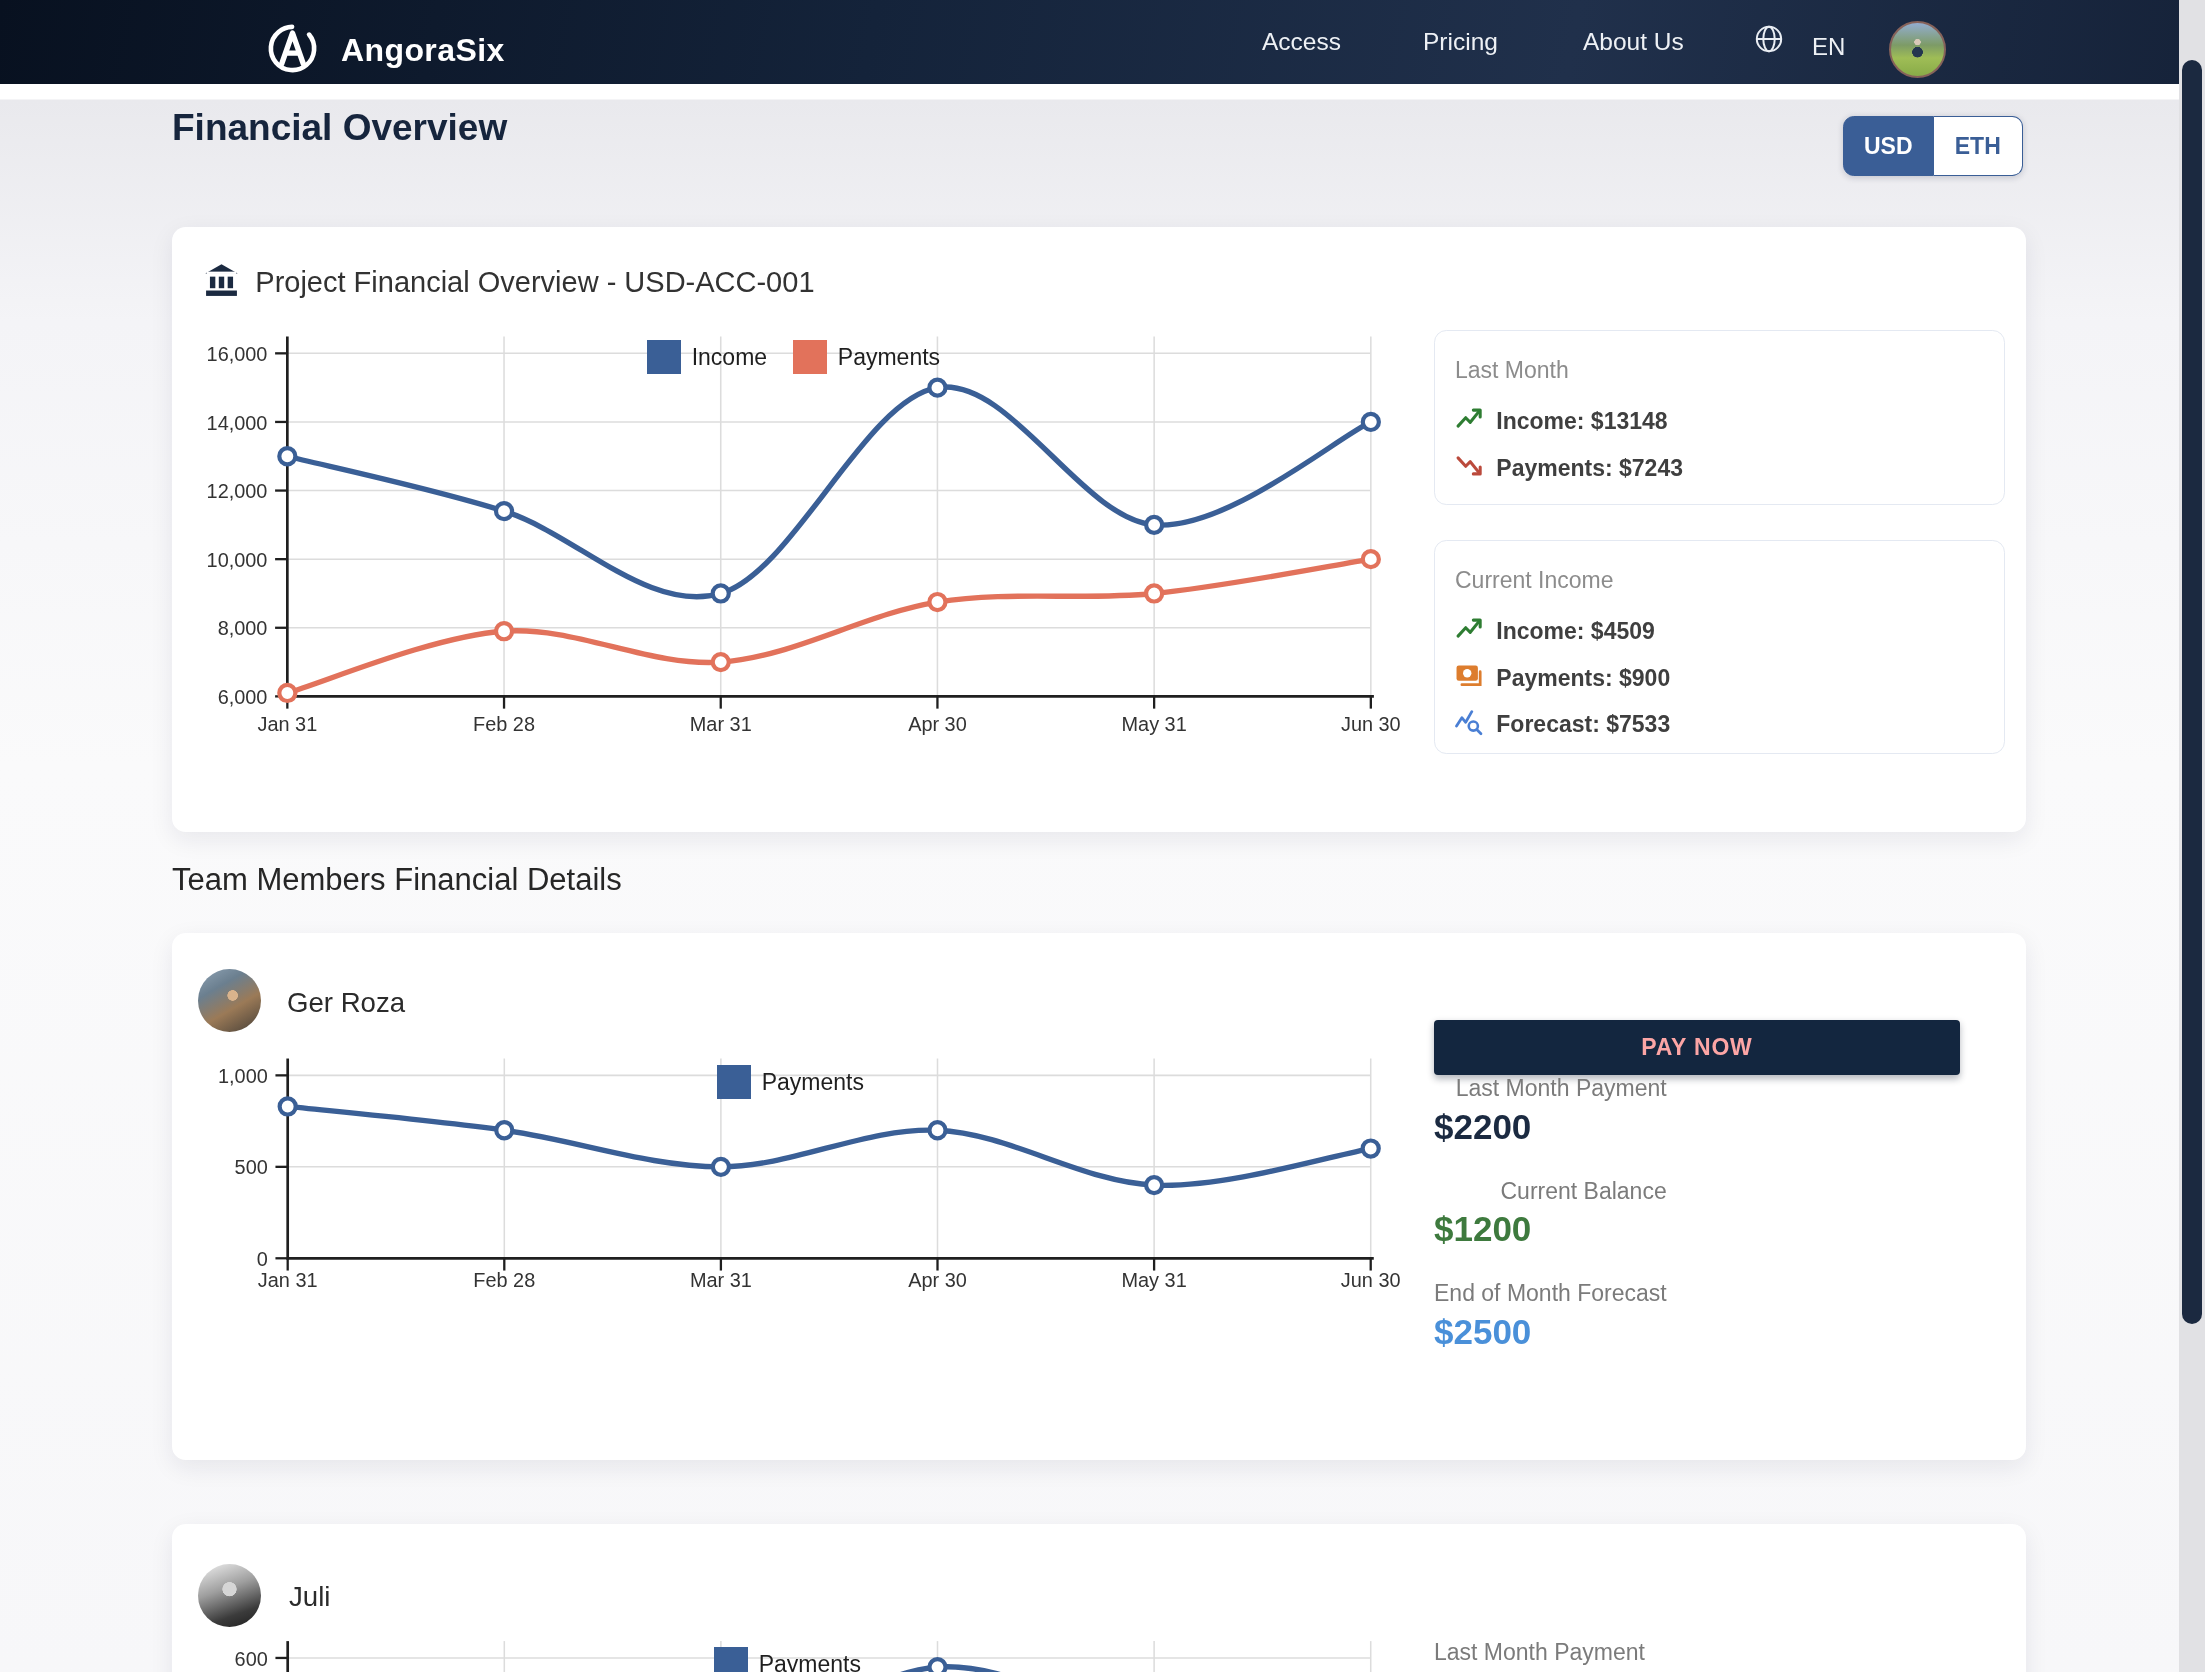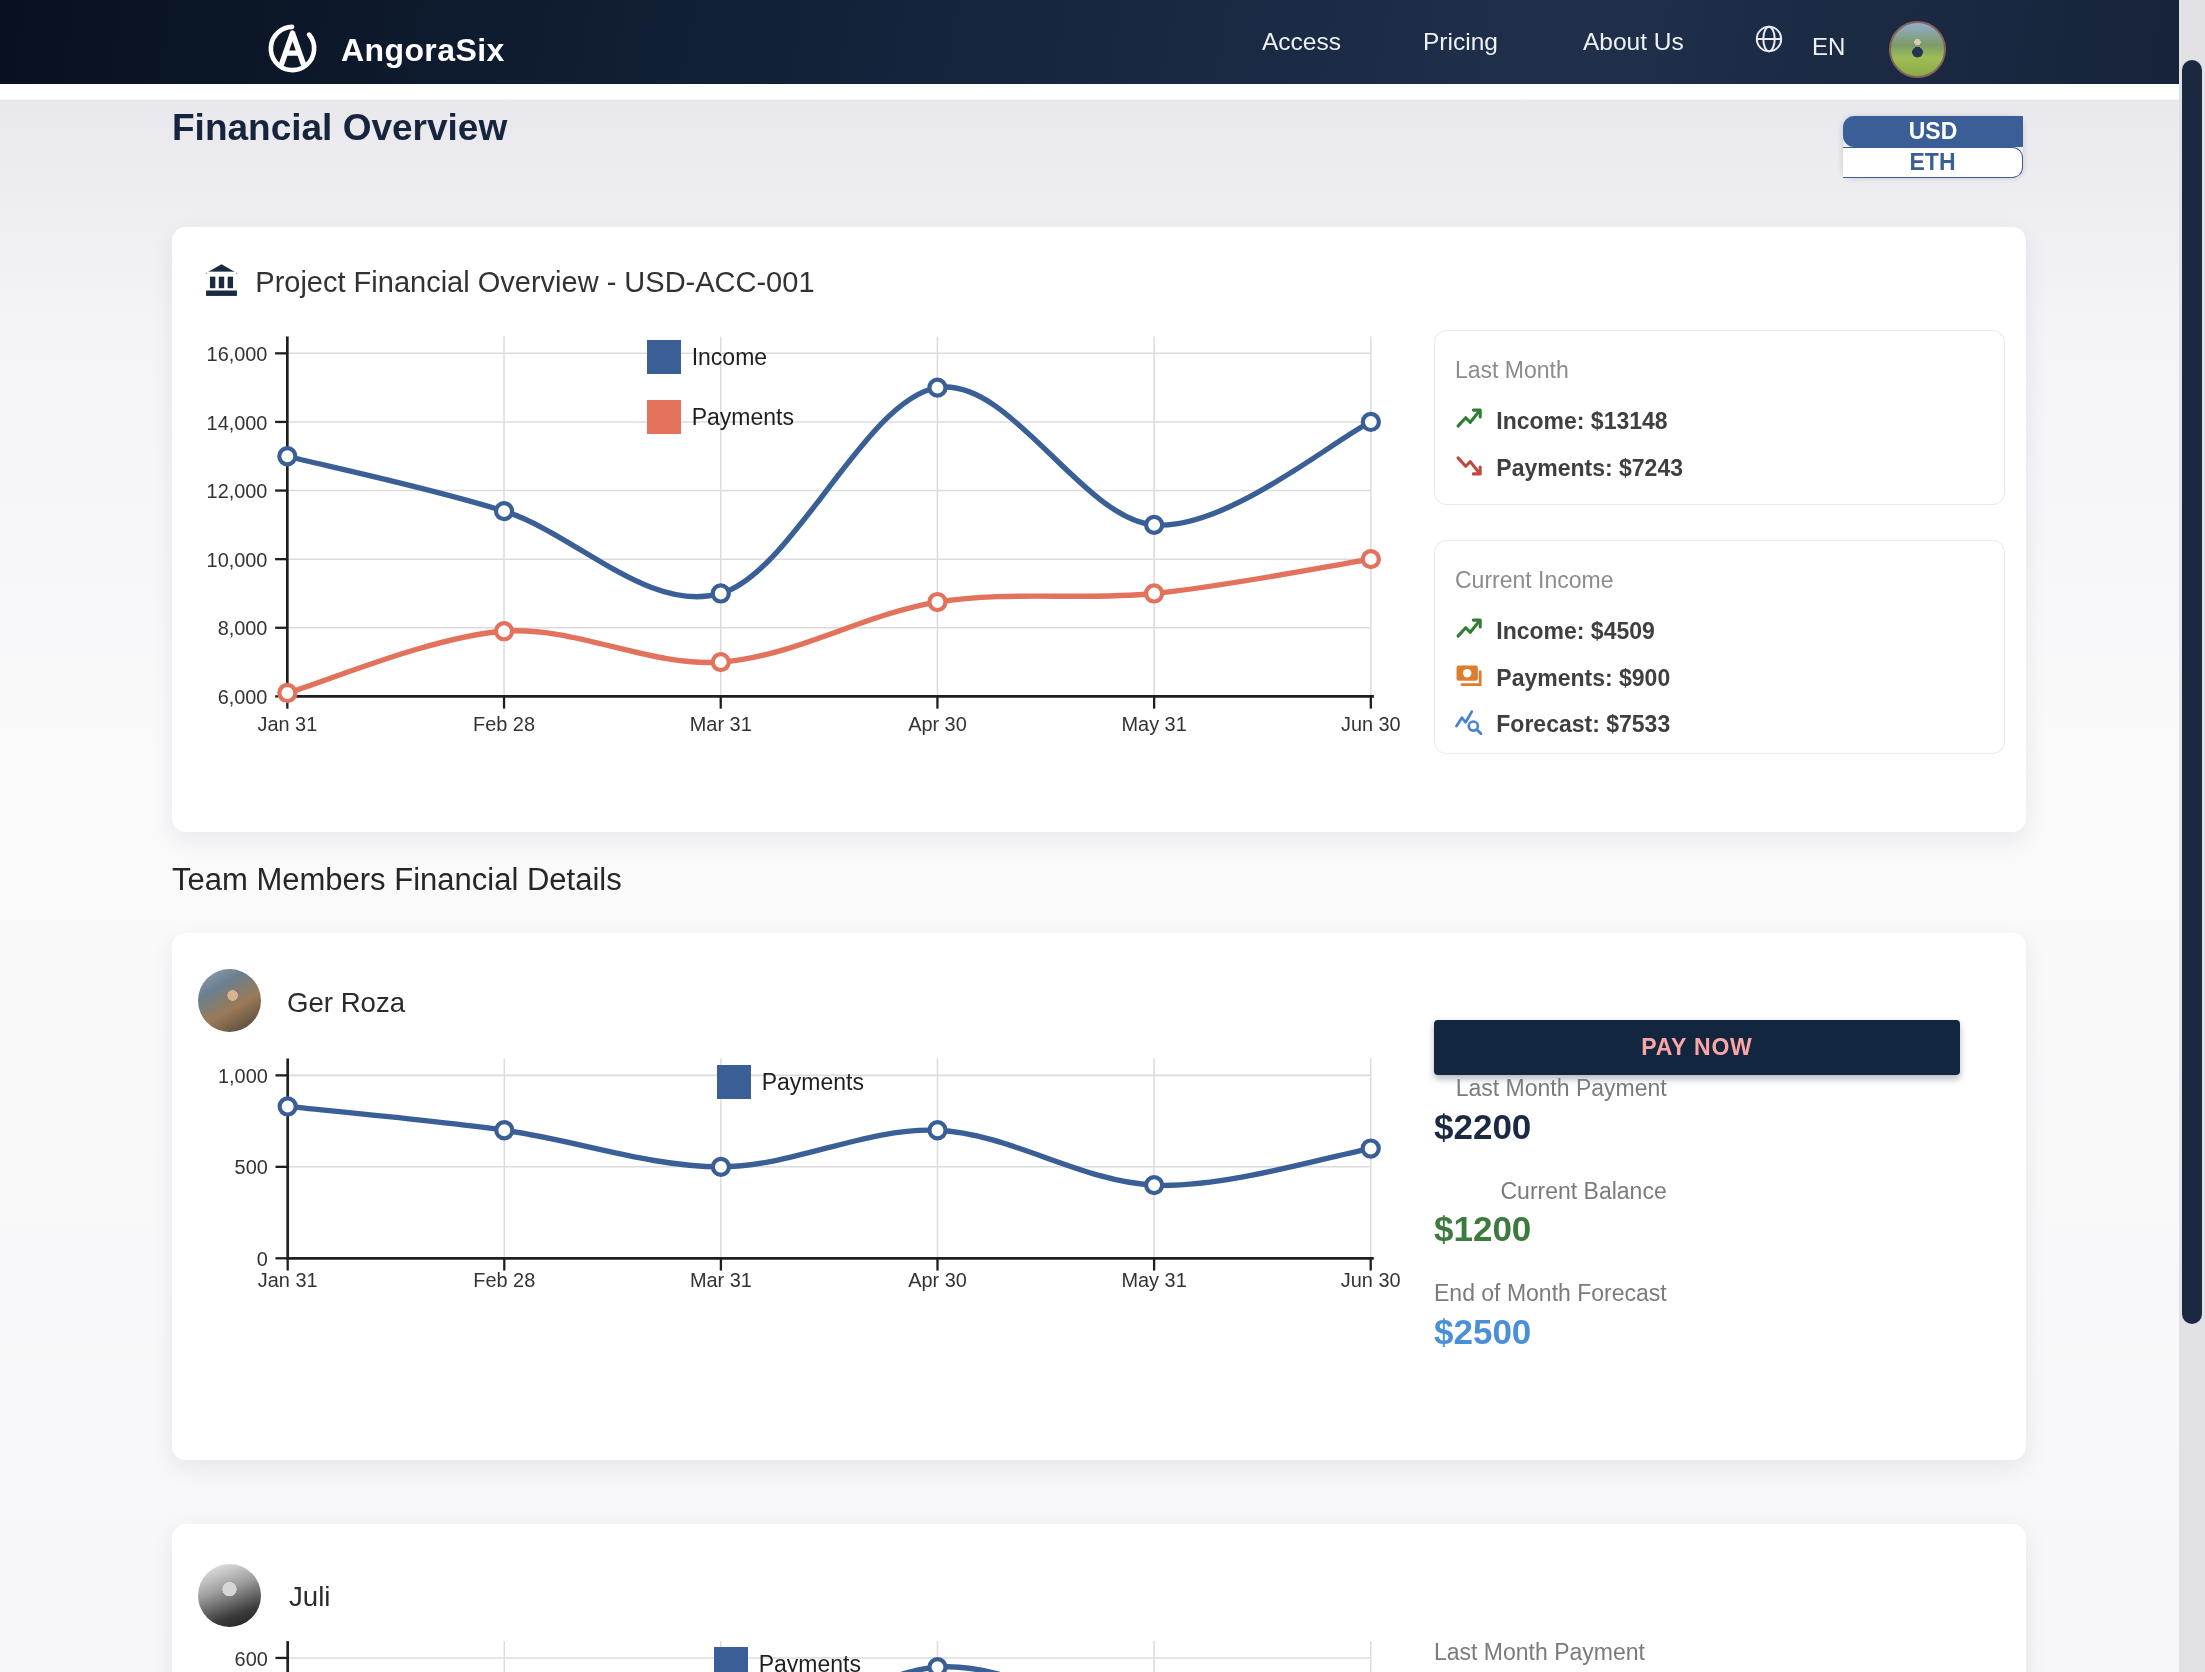--- a/index.html
+++ b/index.html
@@ -28,33 +28,33 @@
       linear-gradient(180deg,#93add0 0%,#7d9b66 42%,#9fbd56 66%,#88ab48 100%);
   }
 
   
   .scroll-track { position:absolute; right:0; top:0; width:26px; height:1673px; background:#e1e1e4; }
   .scroll-thumb { position:absolute; left:3.1px; top:60px; width:20px; height:1264px; background:#1b2940; border-radius:10px; }
 
   
   .page-title { position:absolute; left:172px; top:107px; margin:0; font-size:37px; font-weight:700; color:#16253d; }
   .currency-toggle { position:absolute; left:1843px; top:116px; width:180px; height:60px; display:flex;
-    border-radius:10.7px; box-shadow:0 1.5px 6.1px rgba(20,30,60,0.18);flex-direction:column; }
+    border-radius:10.7px; box-shadow:0 1.5px 6.1px rgba(20,30,60,0.18); }
   .toggle-btn { flex:1; font-family:inherit; font-size:23px; font-weight:700; cursor:pointer; }
   .toggle-usd { background:#3a5e96; color:#fff; border:1.5px solid #3a5e96; border-radius:10.7px 0 0 10.7px; }
   .toggle-eth { background:#fff; color:#3a5e96; border:1.5px solid #3a5e96; border-left:none; border-radius:0 10.7px 10.7px 0; }
 
   
   .card { position:absolute; background:#fff; border-radius:13.8px; box-shadow:0 7.7px 23px rgba(20,30,60,0.08); }
   .overview-card { left:172px; top:227px; width:1854px; height:605px; }
   .card-header { position:absolute; left:31px; top:35px; display:flex; align-items:center; gap:15.3px;text-align:right; }
   .card-title { font-size:29px; color:#323232; }
 
   .chart-box { position:absolute; left:0; top:0; pointer-events:none; }
-  .chart-legend { position:absolute; display:flex; gap:26px;flex-direction:column; }
+  .chart-legend { position:absolute; display:flex; gap:26px; }
   .legend-entry { display:flex; align-items:center; gap:10.7px; font-size:23px; color:#1f1f1f; }
   .legend-swatch { width:34px; height:34px; display:inline-block; }
   #legend-overview { left:475px; top:113px; }
   #legend-ger { left:545px; top:132px; }
   #legend-juli { left:542px; top:123px; }
 
   .panel { position:absolute; left:1262px; width:571px; background:#fff; border:1.5px solid #e4e9f2; border-radius:12.3px; padding:26px 20px 15.3px 20px; }
   .panel-last { top:103px; height:175px; }
   .panel-current { top:313px; height:214px; }
   .panel-title { margin:0 0 20px 0; font-size:23px; color:#8c8c8c; font-weight:400; }

